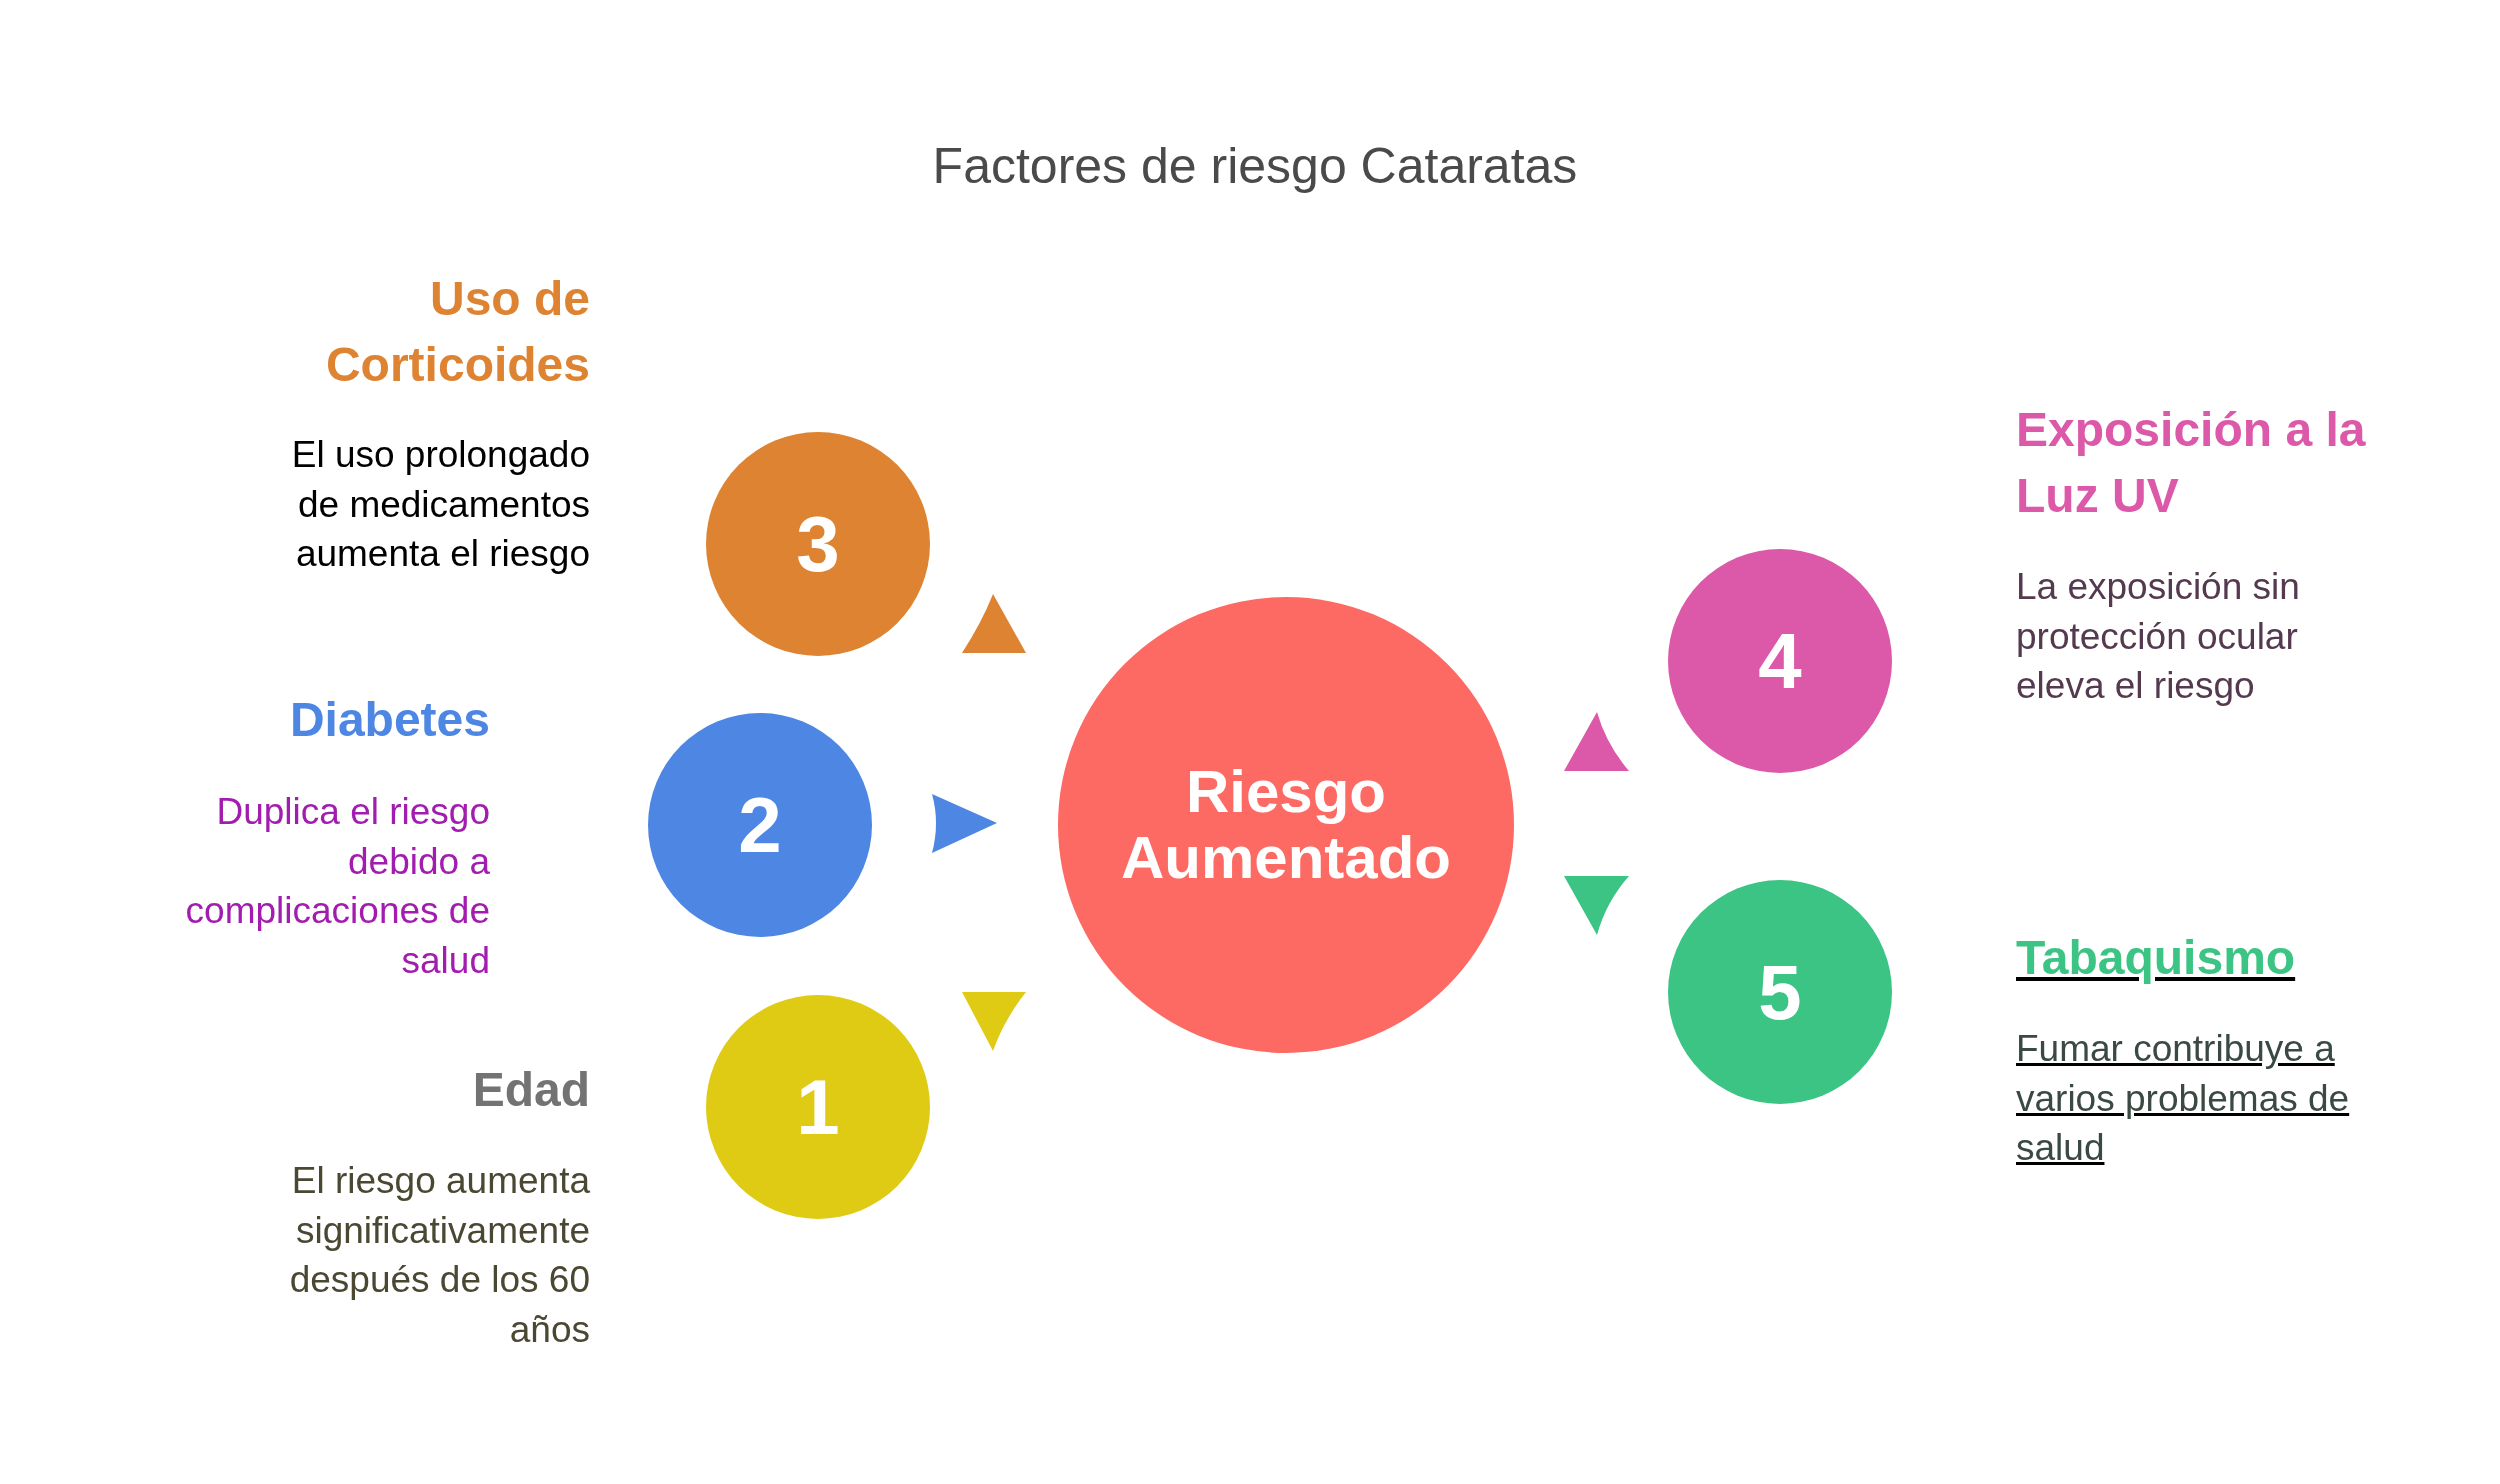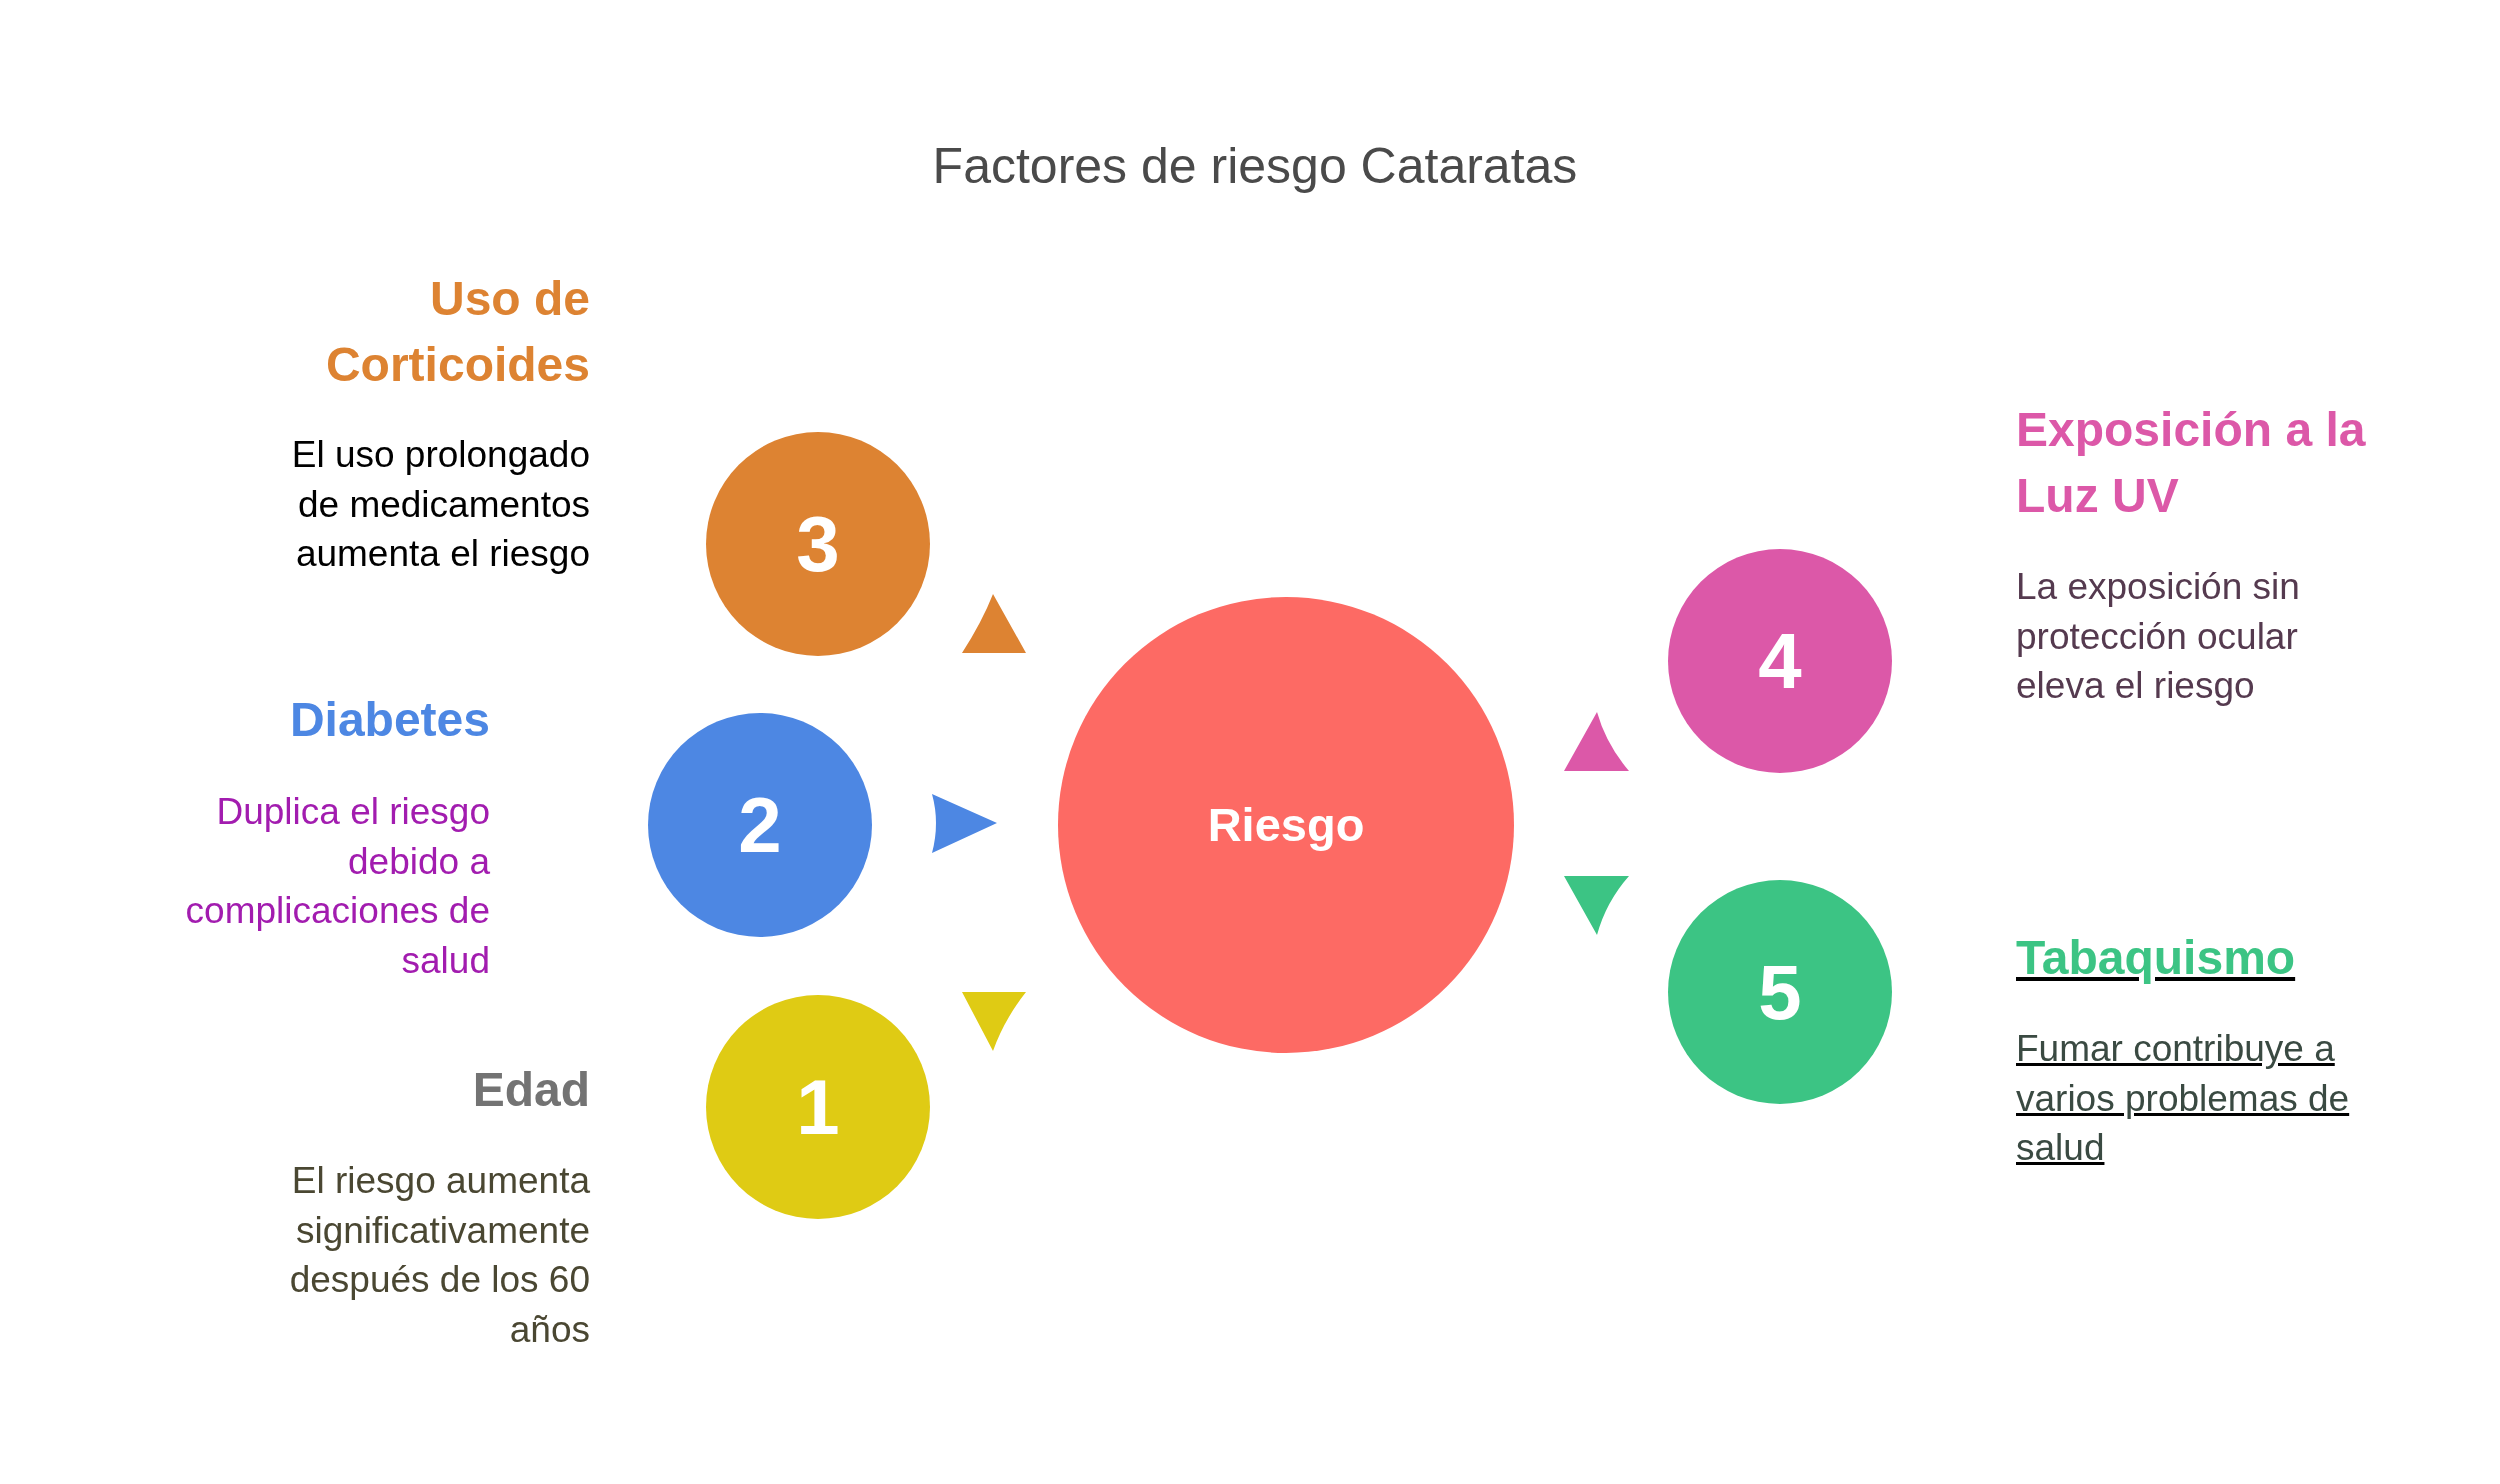--- a/index.html
+++ b/index.html
@@ -3,36 +3,37 @@
 <meta charset="utf-8">
 <style>
   html, body { margin: 0; padding: 0; background: #ffffff; }
   body { width: 2500px; height: 1484px; position: relative; overflow: hidden;
          font-family: "Liberation Sans", "DejaVu Sans", sans-serif; }
   .title { position: absolute; left: 0; width: 2510px; top: 136px; text-align: center;
            font-size: 50px; line-height: 60px; color: #4a4a4a; }
   .circle { position: absolute; border-radius: 50%; display: flex; align-items: center;
             justify-content: center; color: #ffffff; font-weight: bold; }
   .num { width: 224px; height: 224px; font-size: 78px; }
-  .center-circle { width: 456px; height: 456px; font-size: 47px; line-height: 66px;
+  .center-circle { width: 456px; height: 456px; font-size: 60px; line-height: 66px;
                    text-align: center; flex-direction: column; }
   .tri { position: absolute; overflow: visible; }
   .block { position: absolute; width: 440px; }
   .block.left { text-align: right; }
   .block.right { text-align: left; }
   .heading { font-weight: bold; font-size: 48px; line-height: 66px; margin: 0; }
   .body { font-size: 37px; line-height: 49.5px; margin: 0; }
 </style>
 </head>
 <body>
 
 <div class="title">Factores de riesgo Cataratas</div>
 
 <div class="circle center-circle" style="left:1058px; top:597px; background:#FD6A64;">
   <span>Riesgo</span>
+  <span>Aumentado</span>
 </div>
 
 <div class="block left" style="left:150px; top:266px;">
   <p class="heading" style="color:#DD8332;">
     <span>Uso de</span><br>
     <span>Corticoides</span>
   </p>
   <p class="body" style="color:#000000; margin-top:32px;">
     <span>El uso prolongado</span><br>
     <span>de medicamentos</span><br>

